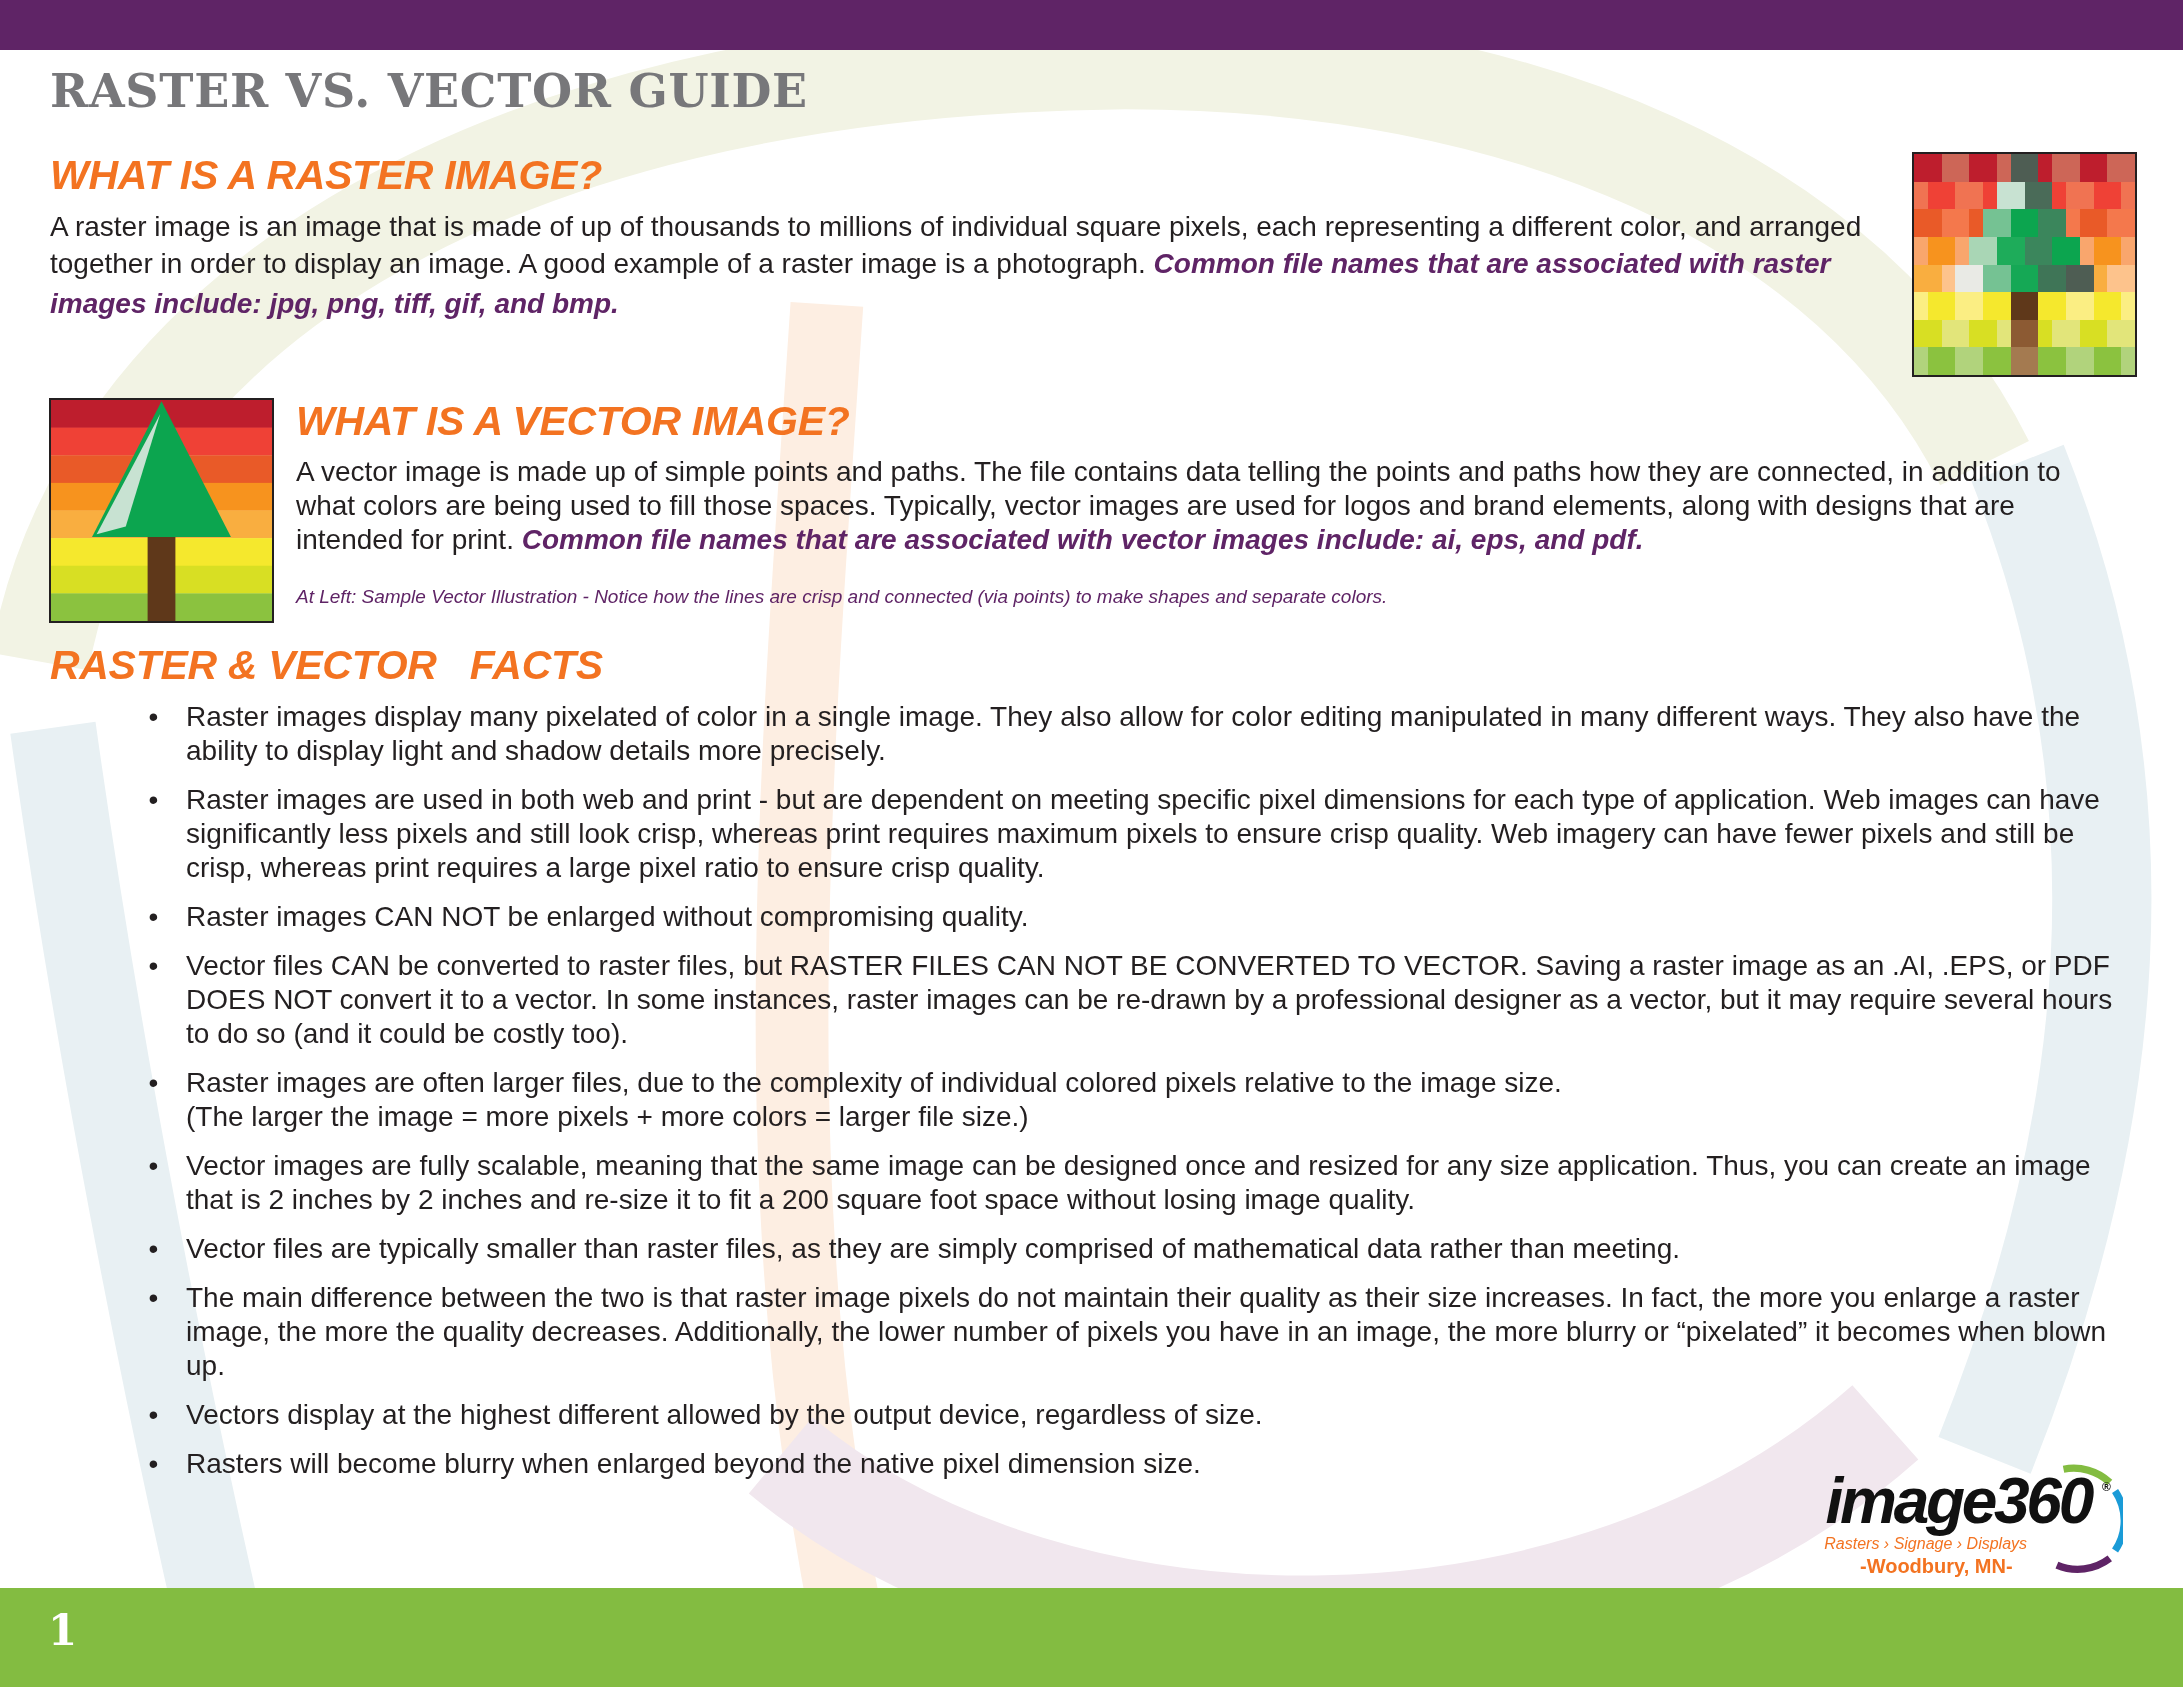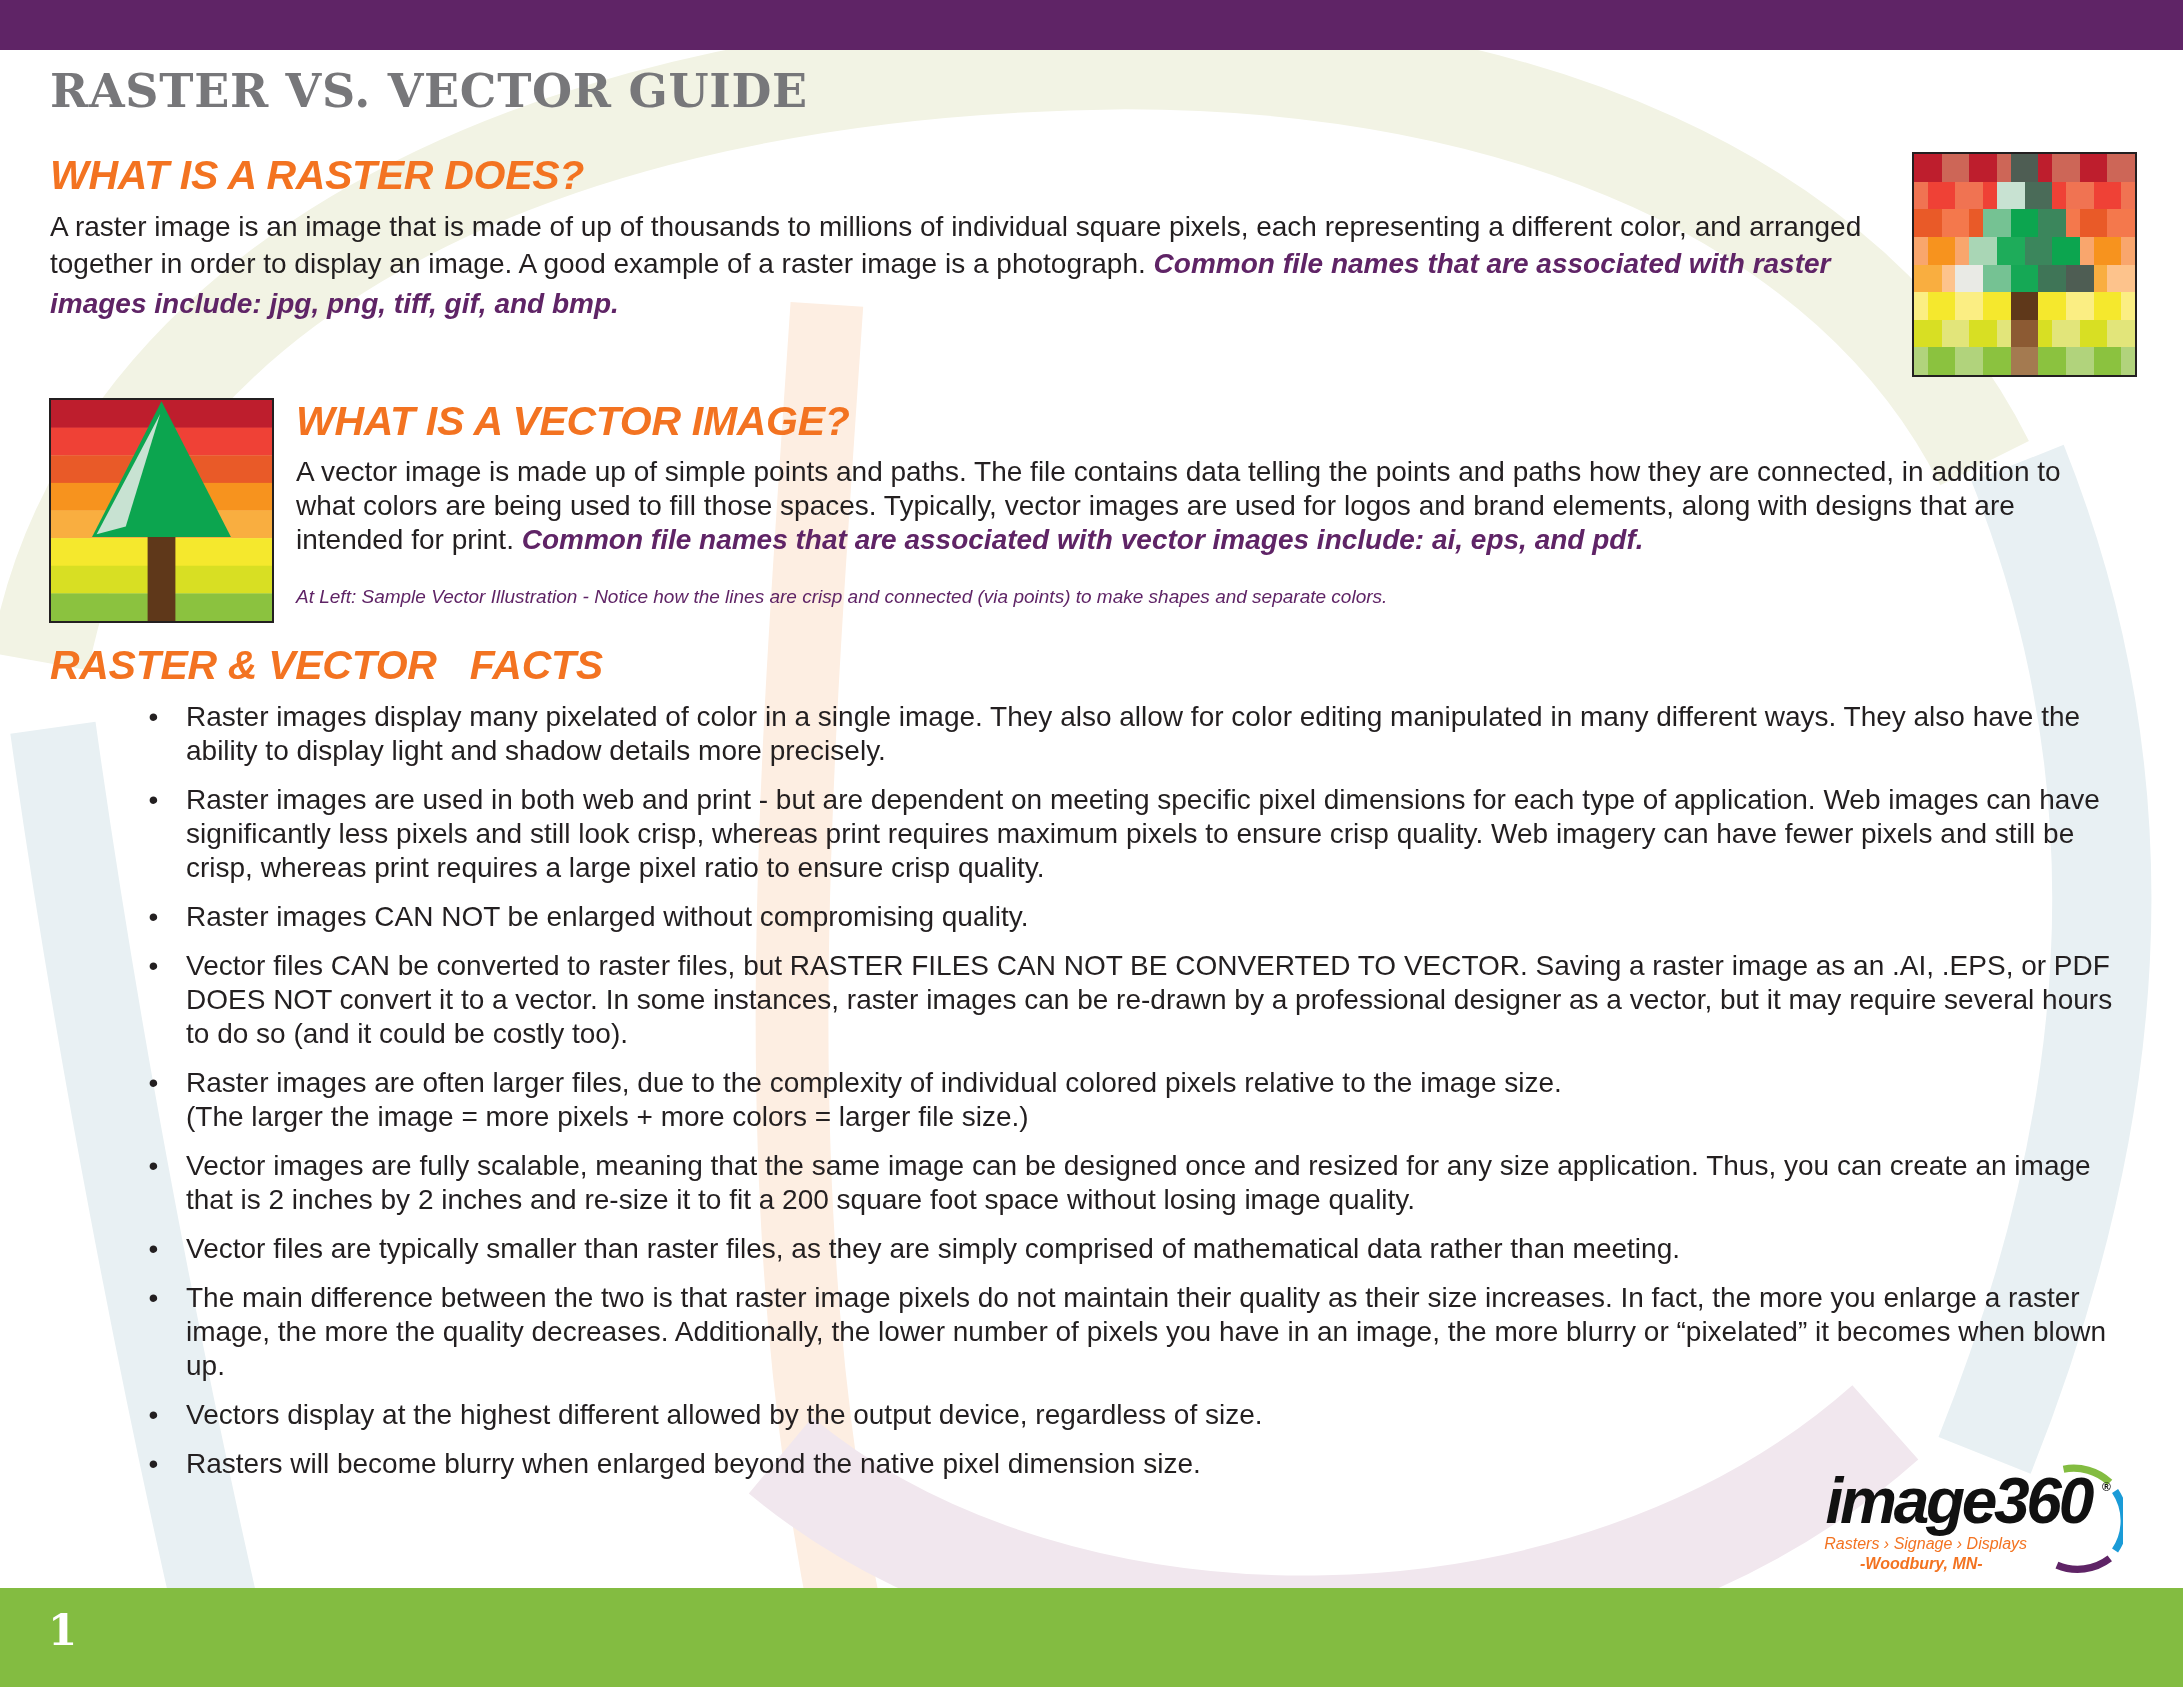--- a/index.html
+++ b/index.html
@@ -59,41 +59,41 @@
   .logo { position: absolute; left: 1819px; top: 1446px; width: 304px; height: 139px; }
   .logo-word {
     position: absolute; left: 6.6px; top: 22.5px; font-family: "Liberation Sans", sans-serif;
     font-weight: bold; font-style: italic; font-size: 64px; color: #111111; letter-spacing: -3.3px; line-height: 1;
   }
   .logo-reg { position: absolute; left: 283px; top: 34px; font-size: 12px; font-weight: bold; color: #111; }
   .logo-tagline {
     position: absolute; left: 5.3px; top: 89px; font-style: italic; color: #f37321; font-size: 16px; white-space: nowrap;
   }
   .logo-location {
-    position: absolute; left: 41px; top: 109px; font-style: italic; font-weight: bold; color: #f37321; font-size: 16px; white-space: nowrap;
+    position: absolute; left: 41px; top: 109px; font-weight: bold; color: #f37321; font-size: 20px; white-space: nowrap;
   }
   .logo-ring { position: absolute; left: 0; top: 0; width: 304px; height: 139px; }
 </style>
 </head>
 <body>
 
 <svg class="bg-decor" viewBox="0 0 3300 2550" xmlns="http://www.w3.org/2000/svg">
   <path d="M 60 1000 C 150 500, 700 100, 1700 90 C 2300 90, 2800 300, 3000 700" fill="none" stroke="#f2f3e4" stroke-width="150"></path>
   <path d="M 1250 460 C 1200 1200, 1150 1800, 1280 2450" fill="none" stroke="#fdeee2" stroke-width="110"></path>
   <path d="M 3050 700 C 3250 1200, 3200 1700, 3000 2200" fill="none" stroke="#e8f0f3" stroke-width="150"></path>
   <path d="M 80 1100 C 150 1600, 250 2100, 330 2450" fill="none" stroke="#e8f0f3" stroke-width="130"></path>
   <path d="M 1180 2200 C 1600 2550, 2400 2550, 2850 2150" fill="none" stroke="#f1e7ee" stroke-width="150"></path>
 </svg>
 
 <div class="top-bar"></div>
 
 <div class="content">
   <h1 class="doc-title">RASTER VS. VECTOR GUIDE</h1>
 
-  <h2 class="section-heading" style="left:50px; top:153px;">WHAT IS A RASTER DOES?</h2>
+  <h2 class="section-heading" style="left:50px; top:153px;">WHAT IS A RASTER IMAGE?</h2>
   <p class="para" style="left:50px; top:210px; width:1839px; line-height:34px;"><span>A raster image is an image that is made of up of thousands to millions of individual square pixels, each representing a different color, and arranged together in order to display an image. A good example of a raster image is a photograph. </span><span class="emph" style="line-height:40px;">Common file names that are associated with raster images include: jpg, png, tiff, gif, and bmp.</span></p>
   <div class="raster-illustration" id="raster-grid">
       <div class="px" style="background: rgb(190, 30, 45);"></div>
       <div class="px" style="background: rgb(190, 30, 45);"></div>
       <div class="px" style="background: rgb(205, 102, 87);"></div>
       <div class="px" style="background: rgb(205, 102, 87);"></div>
       <div class="px" style="background: rgb(190, 30, 45);"></div>
       <div class="px" style="background: rgb(190, 30, 45);"></div>
       <div class="px" style="background: rgb(205, 102, 87);"></div>
       <div class="px" style="background: rgb(78, 93, 83);"></div>

